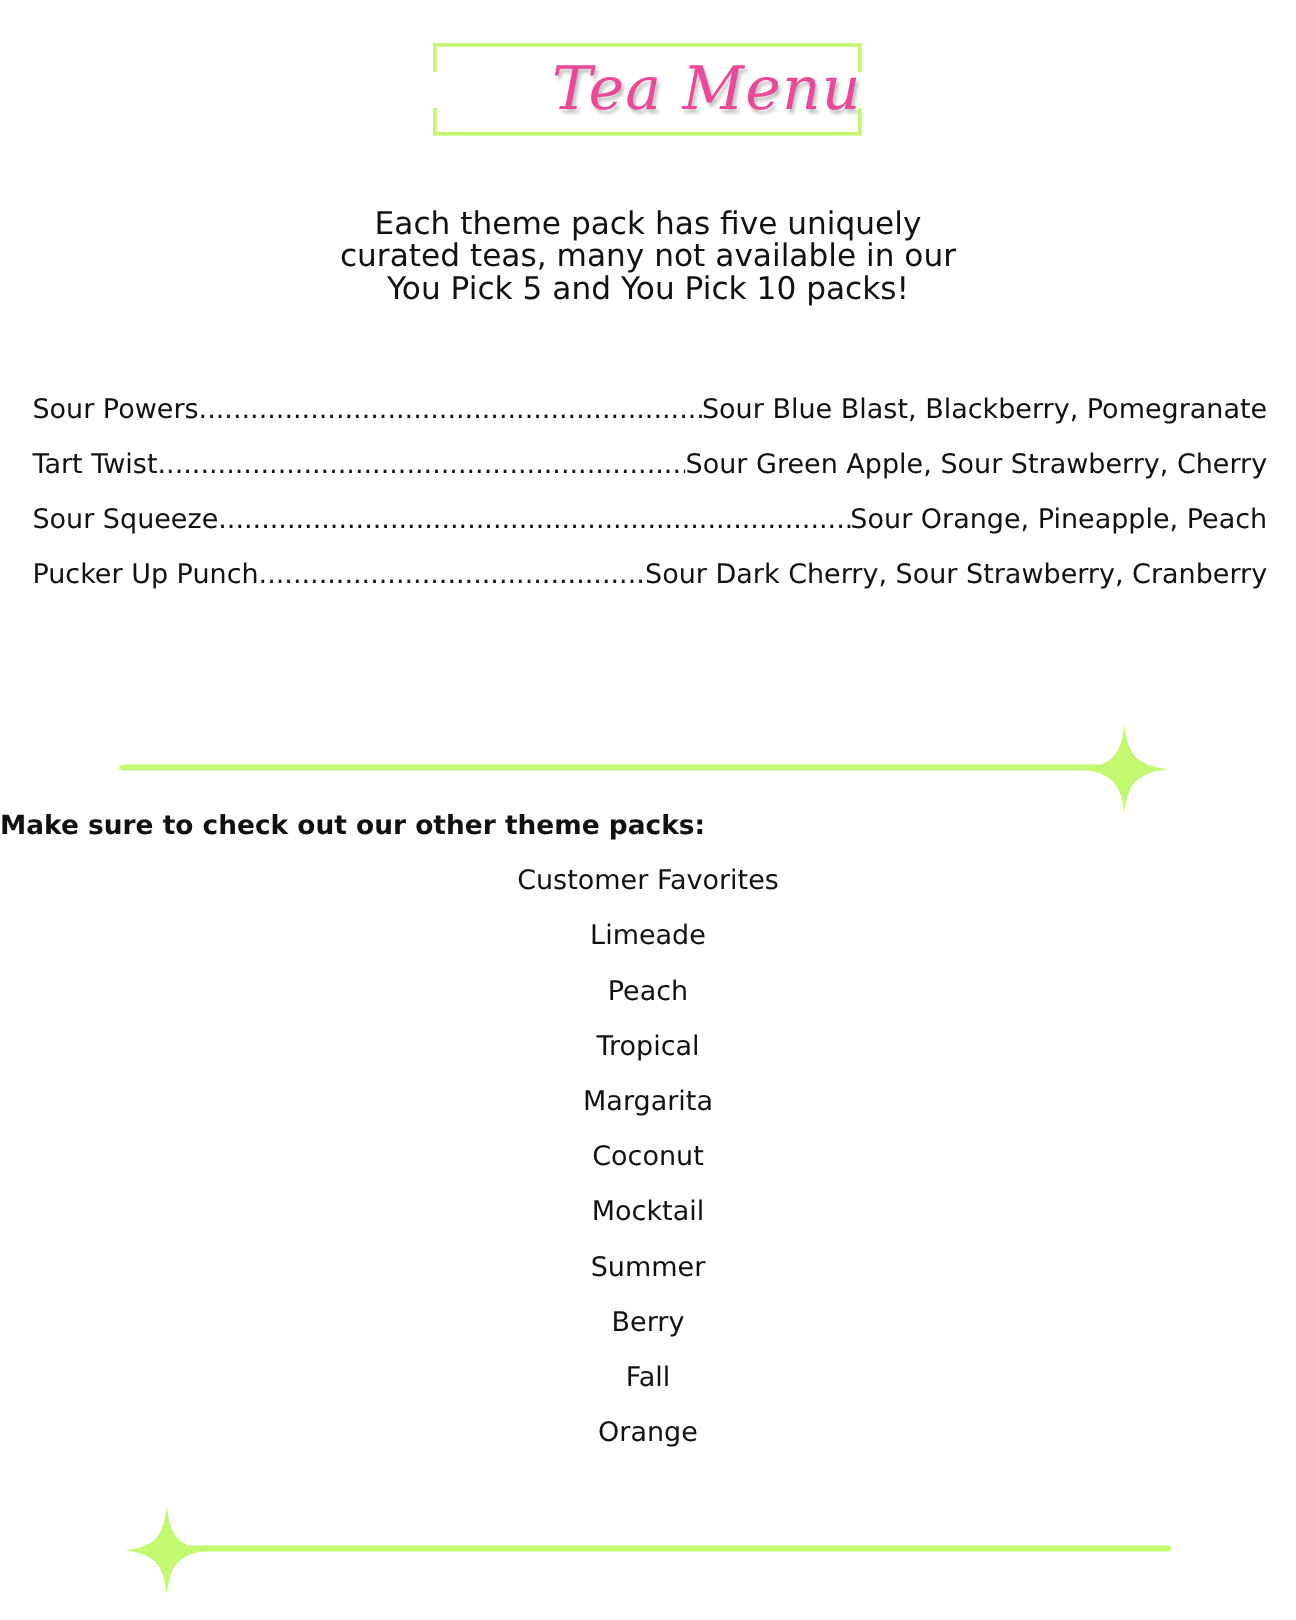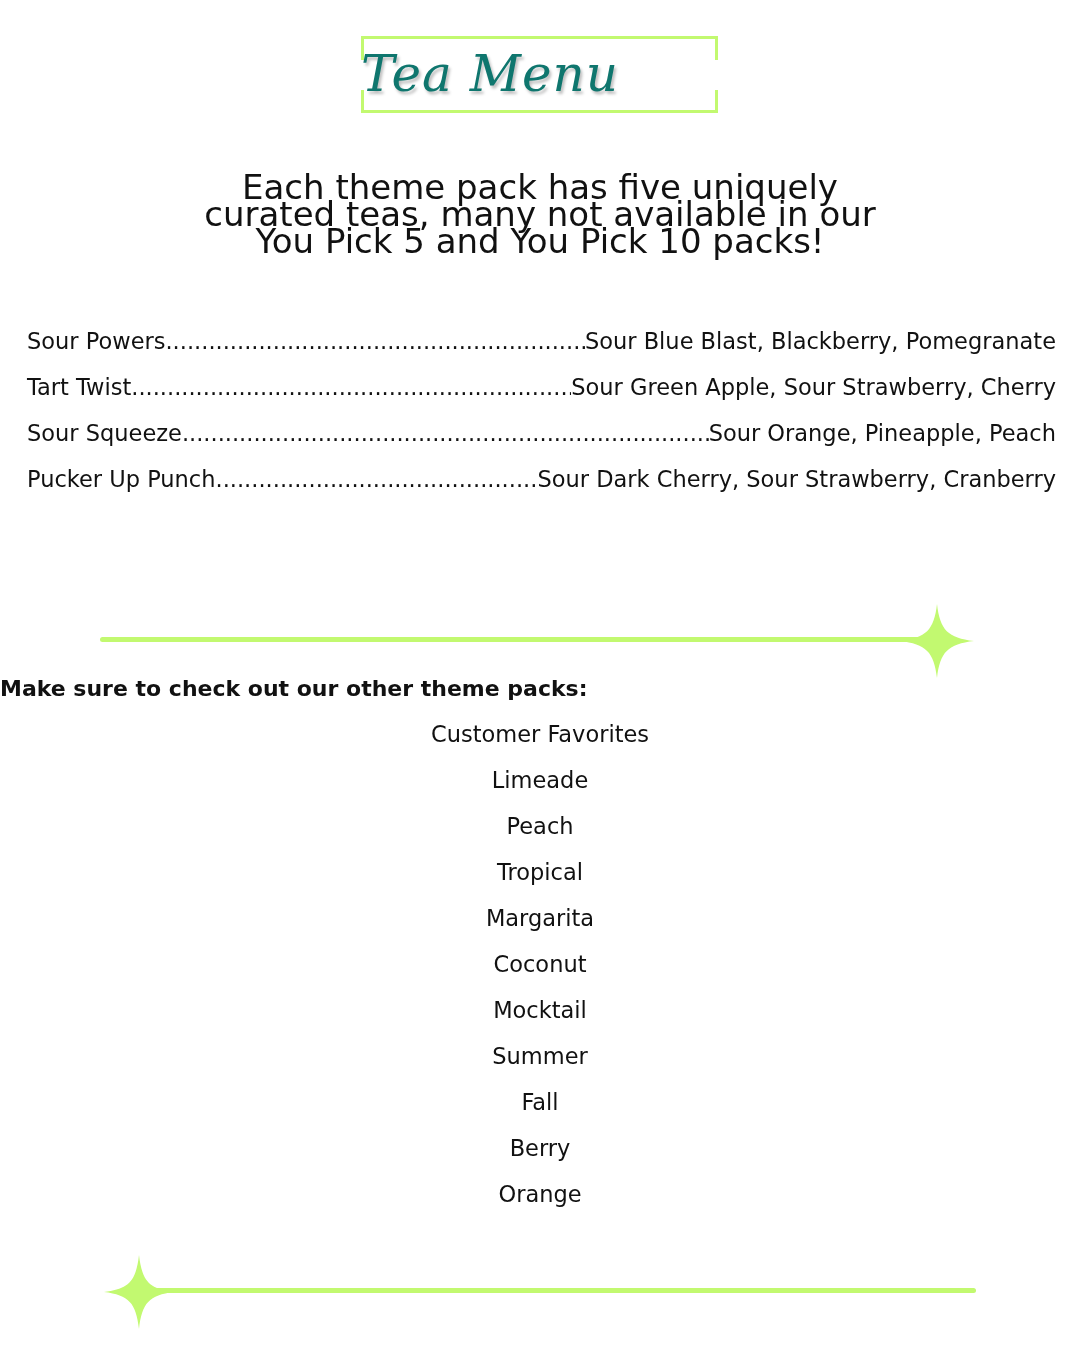--- a/index.html
+++ b/index.html
@@ -5,28 +5,28 @@
     html, body { margin: 0; padding: 0; background: #ffffff; }
     body {
       width: 1080px; height: 1350px; position: relative; overflow: hidden;
       font-family: "DejaVu Sans", sans-serif; color: #111111;
     }
     .title-frame {
       position: absolute; left: 361px; top: 36px; width: 357px; height: 77px;
     }
     .frame-seg { position: absolute; background: #c2f970; }
     .title-text {
-      position: absolute; left: 0; right: 0; top: 8px; text-align: left;
+      position: absolute; left: 0; right: 0; top: 8px; text-align: right;
       font-family: "DejaVu Serif", serif; font-style: italic; font-size: 50px;
-      line-height: 60px; color: #0f766e; text-shadow: 2px 3px 3px rgba(0,0,0,0.25);
+      line-height: 60px; color: #ec4899; text-shadow: 2px 3px 3px rgba(0,0,0,0.25);
       letter-spacing: 1px;
     }
     .intro {
       position: absolute; left: 0; right: 0; top: 174px; text-align: center;
-      font-size: 34px; line-height: 27px; color: #111;
+      font-size: 26px; line-height: 27px; color: #111;
     }
     .intro div { white-space: nowrap; }
     .menu {
       position: absolute; left: 27px; width: 1029px; top: 322px;
     }
     .menu-row {
       display: flex; align-items: baseline; height: 46px;
       font-size: 22.5px; line-height: 38px; white-space: nowrap;
     }
     .menu-row .name { flex: 0 0 auto; }
@@ -103,21 +103,21 @@
 <div class="other-heading">Make sure to check out our other theme packs:</div>
 <ul class="other-list">
   <li>Customer Favorites</li>
   <li>Limeade</li>
   <li>Peach</li>
   <li>Tropical</li>
   <li>Margarita</li>
   <li>Coconut</li>
   <li>Mocktail</li>
   <li>Summer</li>
+  <li>Berry</li>
   <li>Fall</li>
-  <li>Berry</li>
   <li>Orange</li>
 </ul>
 
 <div class="divider-line" style="left:140px; top:1288px; width:836px;"></div>
 <svg class="sparkle" style="left:102px; top:1255px;" width="74" height="74" viewBox="0 0 74 74">
   <path d="M37 0 C40 26 47 34 72 37 C47 40 40 48 37 74 C34 48 27 40 2 37 C27 34 34 26 37 0 Z" fill="#c2f970"></path>
 </svg>
 
 </body></html>

